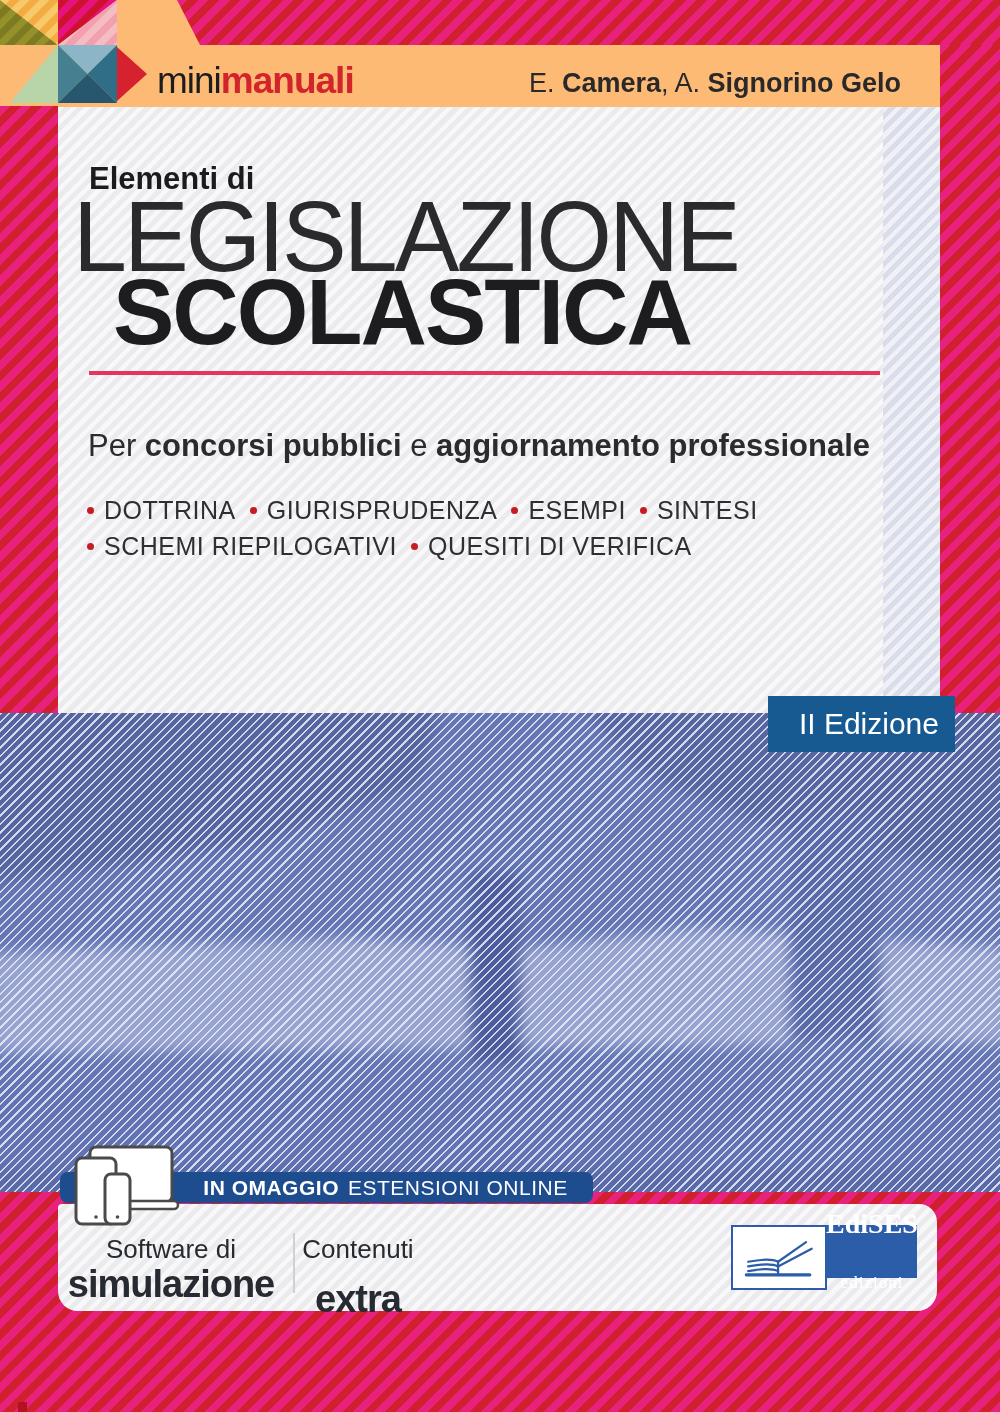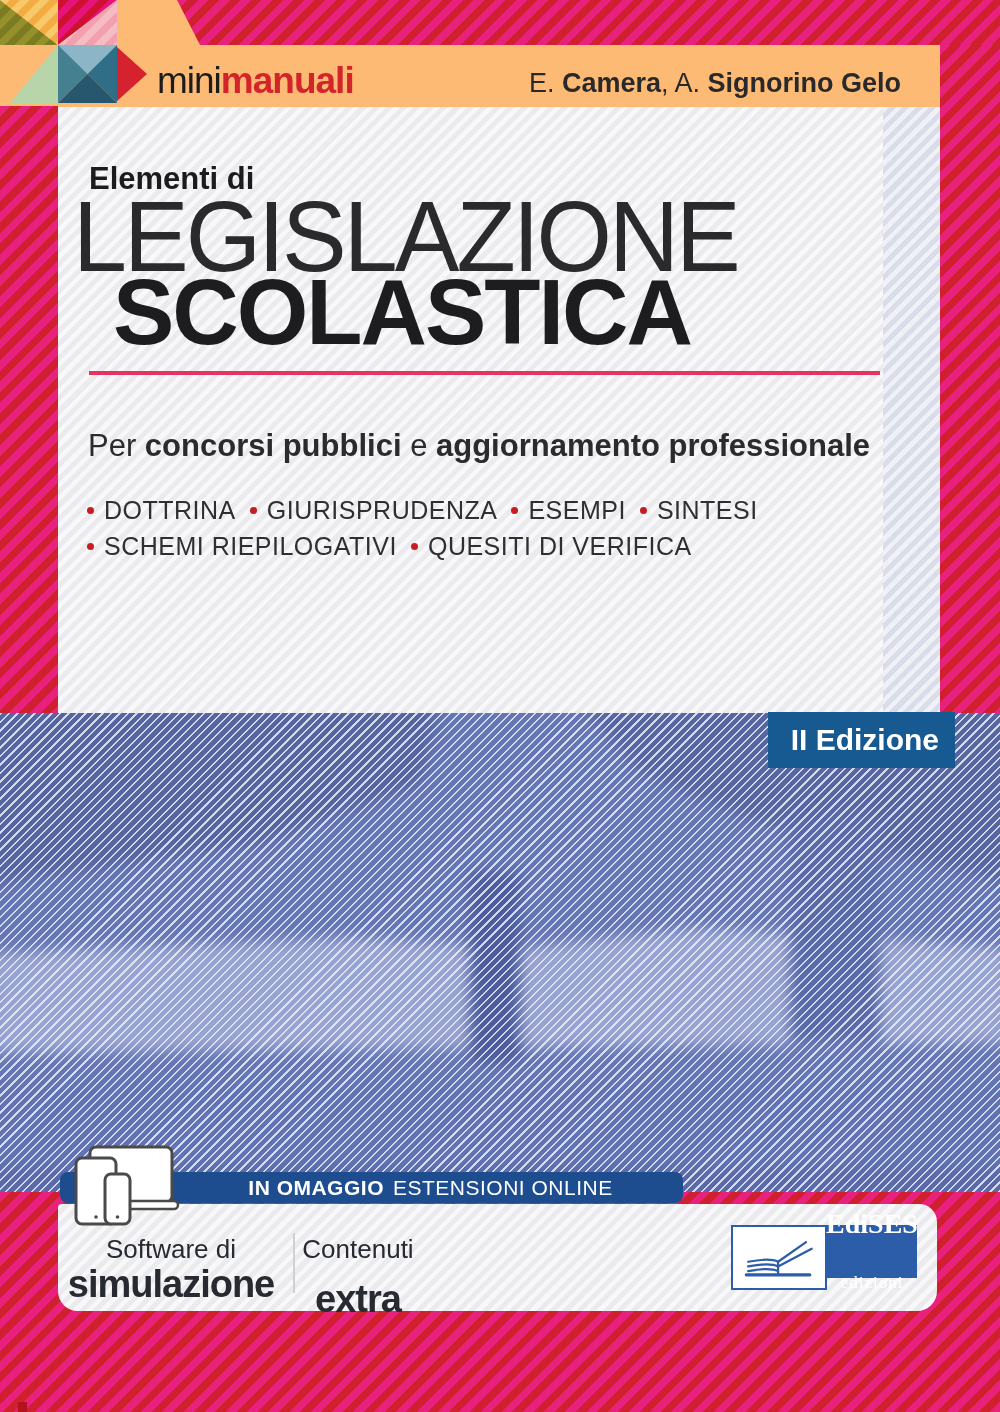--- a/index.html
+++ b/index.html
@@ -53,27 +53,27 @@
   .feat-dot{display:inline-block;width:7px;height:7px;border-radius:50%;
     background:var(--bullet-red);vertical-align:middle;margin:0 10px 4px 14px;}
   .feat-dot.first{margin-left:0;}
 
   
   .photo{left:0;top:713px;width:1000px;height:479px;overflow:hidden;background:var(--photo-blue);}
   .photo svg{position:absolute;left:-10px;top:-10px;filter:blur(7px);}
   .photo .linework{position:absolute;inset:0;
     background:repeating-linear-gradient(135deg,
       rgba(233,236,248,.85) 0 1.6px, rgba(233,236,248,0) 1.6px 6px);}
-  .badge{left:768px;top:712px;width:187px;height:56px;background:var(--badge-blue);
-    color:#fff;font-size:30px;font-weight:700;display:flex;align-items:center;
+  .badge{left:768px;top:696px;width:187px;height:56px;background:var(--badge-blue);
+    color:#fff;font-size:30px;font-weight:400;display:flex;align-items:center;
     justify-content:flex-end;padding-right:16px;box-sizing:border-box;}
 
   
   .footer{left:0;top:1192px;width:1000px;height:220px;}
-  .promo-banner{left:60px;top:1172px;width:623px;height:31px;background:var(--banner-blue);
+  .promo-banner{left:60px;top:1172px;width:533px;height:31px;background:var(--banner-blue);
     border-radius:8px;color:#fff;font-size:21px;display:flex;align-items:center;
     justify-content:center;padding-left:118px;box-sizing:border-box;letter-spacing:.5px;}
   .promo-banner .hl{font-weight:800;margin-right:9px;}
   .promo-banner .rest{font-weight:400;}
   .bottom-card{left:58px;top:1204px;width:879px;height:107px;
     border-radius:4px 18px 20px 20px;}
   .devices{left:68px;top:1141px;}
   .bonus-col{display:flex;flex-direction:column;align-items:center;color:#272b31;}
   .bonus-1{left:76px;top:1234px;width:190px;}
   .bonus-2{left:298px;top:1234px;width:120px;gap:15px;}

